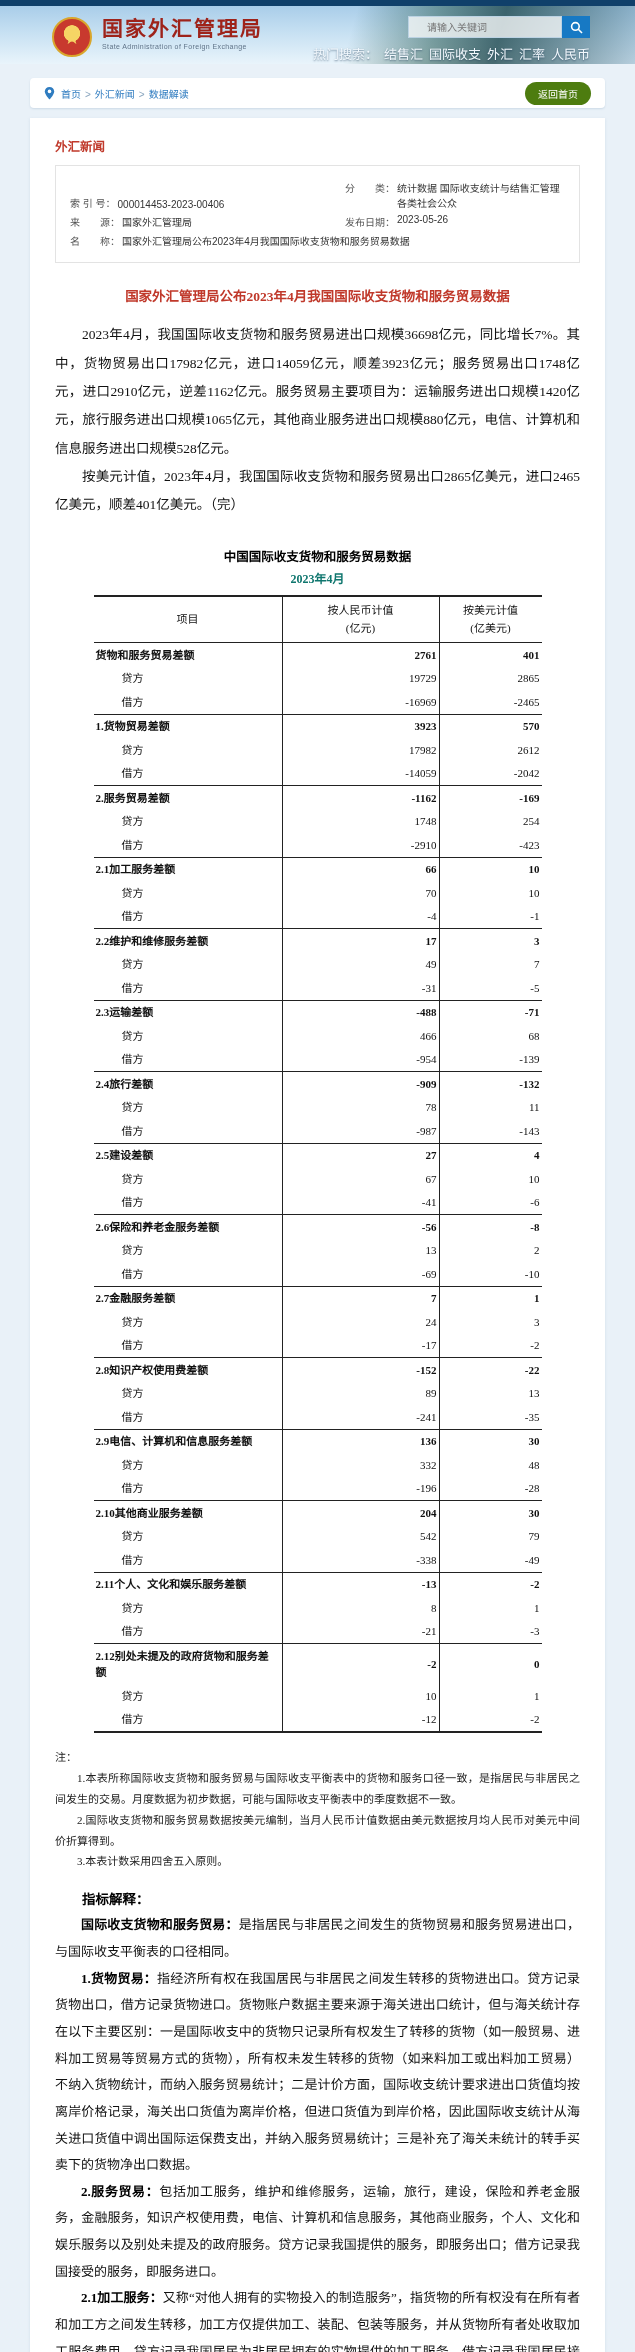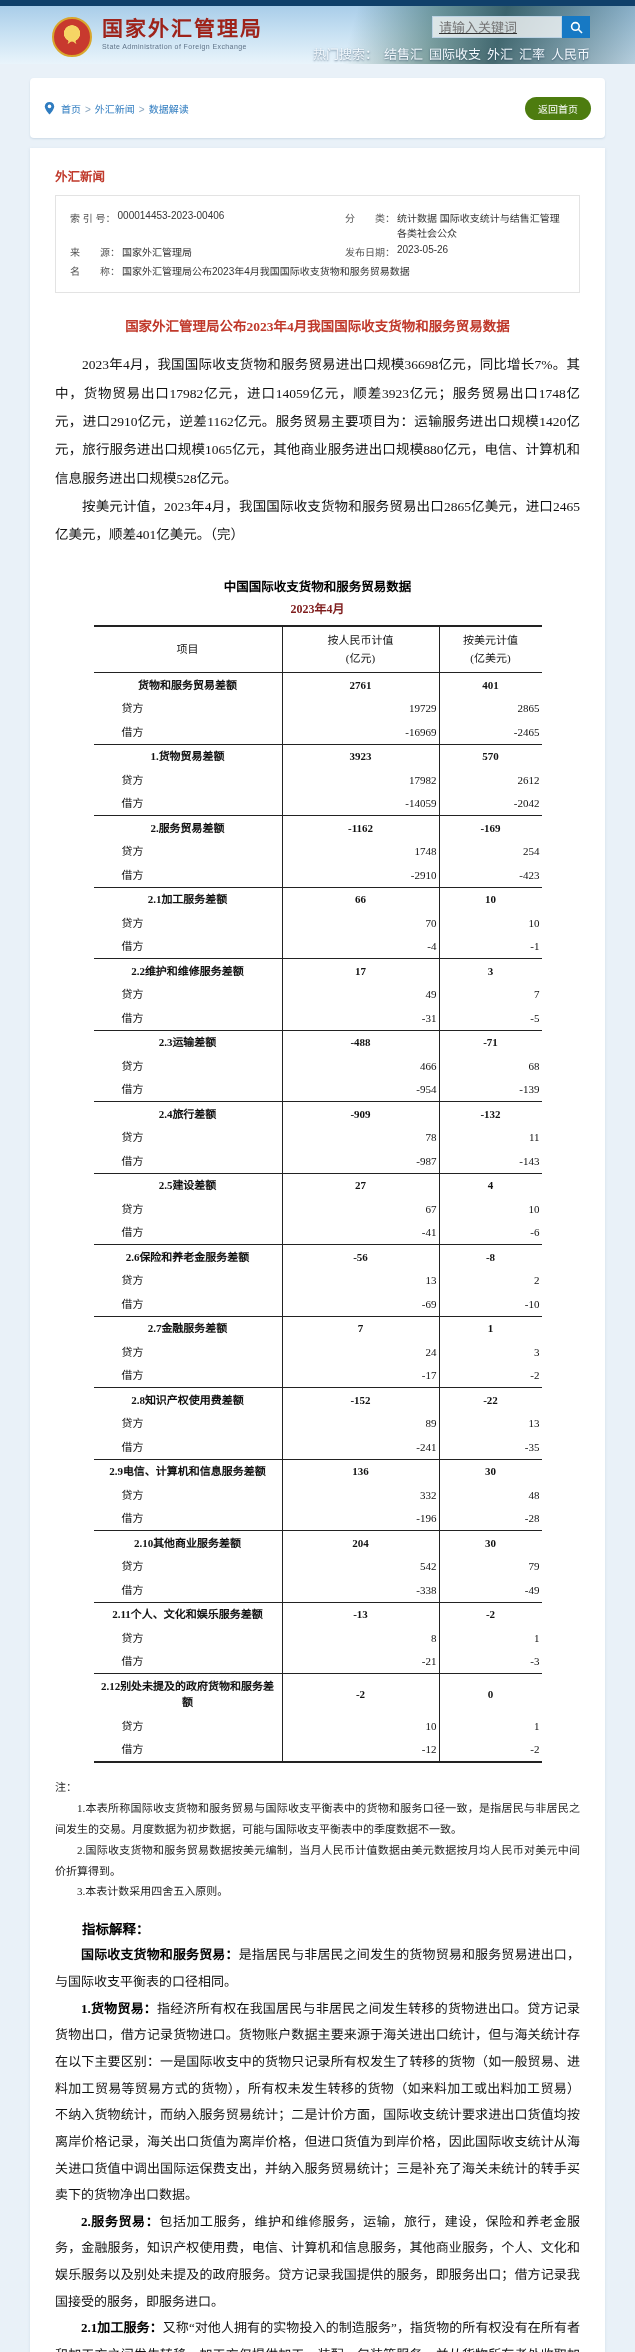--- a/index.html
+++ b/index.html
@@ -22,74 +22,74 @@
     background:radial-gradient(circle at 50% 40%, #f6d565 0 28%, #c8392e 30% 100%);
     border:2px solid #d9a62c;display:flex;align-items:center;justify-content:center;
     color:#f6d565;font-size:15px;line-height:1;
   }
   .banner .brand{position:absolute;left:102px;top:10px;}
   .brand .cn{font-size:21px;font-weight:bold;color:#9e231a;letter-spacing:2px;line-height:1.2;}
   .brand .en{font-size:7px;color:#5f7388;letter-spacing:.4px;margin-top:2px;}
   .searchbox{position:absolute;right:45px;top:10px;display:flex;}
   .searchbox input{
     width:116px;height:20px;border:1px solid #bcd3e4;background:rgba(255,255,255,.75);
-    font-size:13px;padding:0 6px;outline:none;color:#333;text-decoration:underline;
+    font-size:10px;padding:0 18px;outline:none;color:#333;
   }
   .searchbox .btn{
     width:28px;height:22px;background:#1779c4;border:none;display:flex;align-items:center;justify-content:center;cursor:pointer;
   }
   .hotline{position:absolute;right:45px;top:38px;font-size:13px;color:#f2f8fd;text-shadow:0 1px 2px rgba(20,50,80,.6);}
   .hotline a{color:#f2f8fd;text-decoration:none;margin-left:6px;}
   
   .crumbwrap{padding:14px 30px 10px;}
   .crumbbar{
     background:#fff;border-radius:4px;height:30px;display:flex;align-items:center;
-    padding:15px 14px;box-shadow:0 1px 2px rgba(120,150,180,.25);
+    padding:0 14px;box-shadow:0 1px 2px rgba(120,150,180,.25);
   }
   .crumbbar .pin{margin-right:6px;display:flex;}
   .crumb a{color:#2f7cc0;font-size:10px;text-decoration:none;}
   .crumb .sep{color:#8aa6bf;font-size:10px;margin:0 4px;}
   .backbtn{
     margin-left:auto;background:#4d7c0f;color:#fff;font-size:10px;border:none;border-radius:12px;
     padding:4px 13px;cursor:pointer;
   }
   
   .card{background:#fff;margin:0 30px 0;padding:16px 25px 40px;box-shadow:0 1px 3px rgba(120,150,180,.2);}
   .sec-title{color:#c0392b;font-weight:bold;font-size:12.5px;margin:2px 0 10px;}
   .metabox{border:1px solid #e3e3e3;padding:10px 14px;font-size:10px;}
   .metarow{display:flex;margin:4px 0;}
   .metacell{display:flex;}
-  .metacell.left{width:275px;flex:none;}
+  .metacell.left{width:275px;flex:none;align-items:flex-end;}
   .metacell .lab{color:#555;flex:none;}
   .metacell .val{color:#333;margin-left:2px;}
   
   .article{font-family:"Liberation Serif", serif;}
   .art-title{
     text-align:center;font-size:13.5px;font-weight:bold;color:#c0392b;
     margin:24px 10px 14px;line-height:1.5;
   }
   .article p.body{
     font-size:13.5px;line-height:2.1;text-align:justify;text-indent:2em;margin:0;color:#111;
   }
   
   .tbl-title{text-align:center;font-size:12.5px;font-weight:bold;color:#000;margin:26px 0 2px;}
-  .tbl-sub{text-align:center;font-size:12px;font-weight:bold;color:#7f1d1d;margin:4px 0 8px;}
+  .tbl-sub{text-align:center;font-size:12px;font-weight:bold;color:#0f766e;margin:4px 0 8px;}
   table.data{
     border-collapse:collapse;margin:0 auto;width:448px;
     border-top:2px solid #222;border-bottom:2px solid #222;
     font-size:11px;color:#111;
   }
   table.data th{font-weight:normal;padding:4px 2px;border-bottom:1px solid #222;line-height:1.7;}
   table.data td{padding:3.5px 2px;line-height:1.5;}
   table.data th:nth-child(1),table.data td:nth-child(1){border-right:1px solid #222;width:158px;}
   table.data th:nth-child(2),table.data td:nth-child(2){border-right:1px solid #222;width:152px;}
   td.c-item{text-align:left;padding-left:6px;}
   td.c-item.sub{padding-left:28px;}
   td.num{text-align:right;padding-right:10px;font-family:"Liberation Serif", serif;}
-  tr.group td{border-top:1px solid #222;font-weight:bold;text-align:center;}
+  tr.group td{border-top:1px solid #222;font-weight:bold;}
   
   .notes{font-family:"Liberation Serif", serif;font-size:11px;color:#222;margin-top:14px;line-height:1.9;}
   .notes .nlabel{margin:0;}
   .notes p{margin:0;text-indent:2em;text-align:justify;}
   .def-head{font-family:"Liberation Serif", serif;font-size:13.5px;font-weight:bold;color:#000;text-indent:2em;margin:16px 0 4px;}
   .defs p{
     font-family:"Liberation Serif", serif;font-size:13px;line-height:2.05;color:#111;
     text-indent:2em;text-align:justify;margin:0;
   }
   .defs p b{color:#000;}

